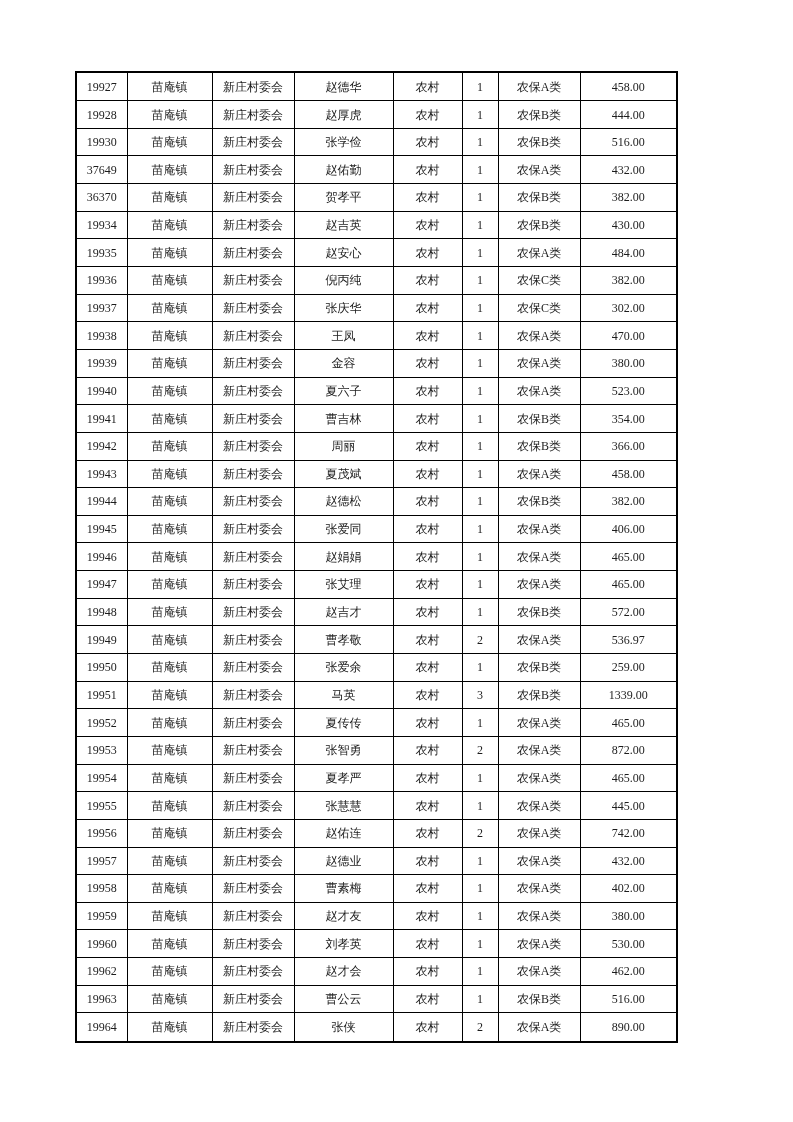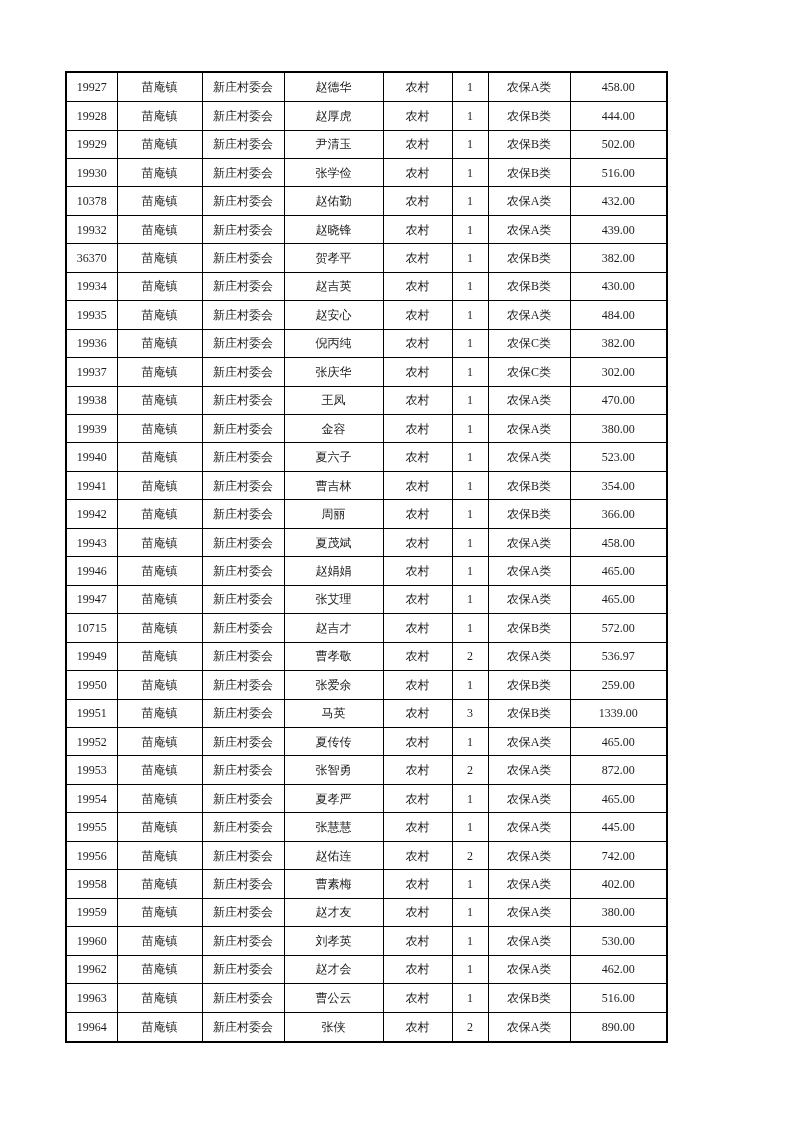--- a/index.html
+++ b/index.html
@@ -11,21 +11,21 @@
     position: relative;
     width: 793px;
     height: 1122px;
     background: #ffffff;
     font-family: "Liberation Serif", "DejaVu Serif", serif;
     color: #1a1a1a;
     overflow: hidden;
   }
   table.data-table {
     position: absolute;
-    left: 65px;
+    left: 75px;
     top: 71px;
     width: 601px;
     height: 972px;
     border-collapse: collapse;
     table-layout: fixed;
     border: 2px solid #000000;
   }
   table.data-table td {
     border: 1px solid #000000;
     text-align: center;
@@ -76,58 +76,38 @@
     <td>19928</td>
     <td>苗庵镇</td>
     <td>新庄村委会</td>
     <td>赵厚虎</td>
     <td>农村</td>
     <td>1</td>
     <td>农保B类</td>
     <td>444.00</td>
   </tr>
         <tr>
-    <td>19929</td>
-    <td>苗庵镇</td>
-    <td>新庄村委会</td>
-    <td>尹清玉</td>
-    <td>农村</td>
-    <td>1</td>
-    <td>农保B类</td>
-    <td>502.00</td>
-  </tr>
-        <tr>
     <td>19930</td>
     <td>苗庵镇</td>
     <td>新庄村委会</td>
     <td>张学俭</td>
     <td>农村</td>
     <td>1</td>
     <td>农保B类</td>
     <td>516.00</td>
   </tr>
         <tr>
-    <td>10378</td>
+    <td>37649</td>
     <td>苗庵镇</td>
     <td>新庄村委会</td>
     <td>赵佑勤</td>
     <td>农村</td>
     <td>1</td>
     <td>农保A类</td>
     <td>432.00</td>
-  </tr>
-        <tr>
-    <td>19932</td>
-    <td>苗庵镇</td>
-    <td>新庄村委会</td>
-    <td>赵晓锋</td>
-    <td>农村</td>
-    <td>1</td>
-    <td>农保A类</td>
-    <td>439.00</td>
   </tr>
         <tr>
     <td>36370</td>
     <td>苗庵镇</td>
     <td>新庄村委会</td>
     <td>贺孝平</td>
     <td>农村</td>
     <td>1</td>
     <td>农保B类</td>
     <td>382.00</td>
@@ -226,41 +206,61 @@
     <td>19943</td>
     <td>苗庵镇</td>
     <td>新庄村委会</td>
     <td>夏茂斌</td>
     <td>农村</td>
     <td>1</td>
     <td>农保A类</td>
     <td>458.00</td>
   </tr>
         <tr>
+    <td>19944</td>
+    <td>苗庵镇</td>
+    <td>新庄村委会</td>
+    <td>赵德松</td>
+    <td>农村</td>
+    <td>1</td>
+    <td>农保B类</td>
+    <td>382.00</td>
+  </tr>
+        <tr>
+    <td>19945</td>
+    <td>苗庵镇</td>
+    <td>新庄村委会</td>
+    <td>张爱同</td>
+    <td>农村</td>
+    <td>1</td>
+    <td>农保A类</td>
+    <td>406.00</td>
+  </tr>
+        <tr>
     <td>19946</td>
     <td>苗庵镇</td>
     <td>新庄村委会</td>
     <td>赵娟娟</td>
     <td>农村</td>
     <td>1</td>
     <td>农保A类</td>
     <td>465.00</td>
   </tr>
         <tr>
     <td>19947</td>
     <td>苗庵镇</td>
     <td>新庄村委会</td>
     <td>张艾理</td>
     <td>农村</td>
     <td>1</td>
     <td>农保A类</td>
     <td>465.00</td>
   </tr>
         <tr>
-    <td>10715</td>
+    <td>19948</td>
     <td>苗庵镇</td>
     <td>新庄村委会</td>
     <td>赵吉才</td>
     <td>农村</td>
     <td>1</td>
     <td>农保B类</td>
     <td>572.00</td>
   </tr>
         <tr>
     <td>19949</td>
@@ -334,20 +334,30 @@
   </tr>
         <tr>
     <td>19956</td>
     <td>苗庵镇</td>
     <td>新庄村委会</td>
     <td>赵佑连</td>
     <td>农村</td>
     <td>2</td>
     <td>农保A类</td>
     <td>742.00</td>
+  </tr>
+        <tr>
+    <td>19957</td>
+    <td>苗庵镇</td>
+    <td>新庄村委会</td>
+    <td>赵德业</td>
+    <td>农村</td>
+    <td>1</td>
+    <td>农保A类</td>
+    <td>432.00</td>
   </tr>
         <tr>
     <td>19958</td>
     <td>苗庵镇</td>
     <td>新庄村委会</td>
     <td>曹素梅</td>
     <td>农村</td>
     <td>1</td>
     <td>农保A类</td>
     <td>402.00</td>

